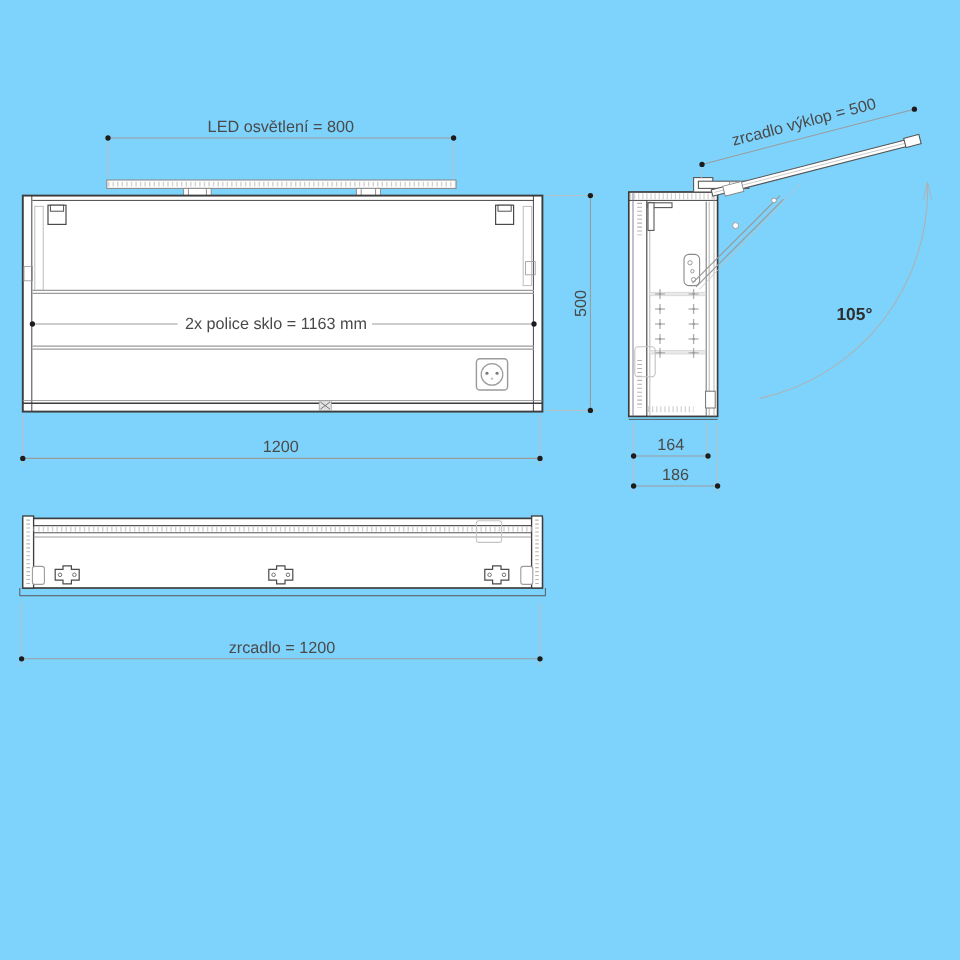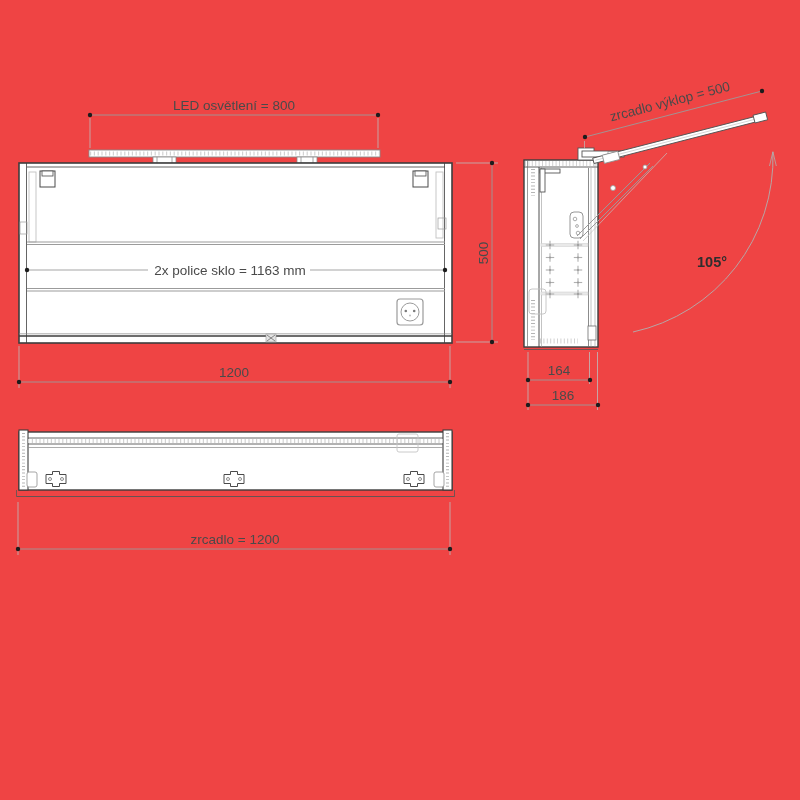--- a/index.html
+++ b/index.html
@@ -1,16 +1,16 @@
 <!DOCTYPE html>
 <html><head>
 <meta charset="utf-8">
 <style>
   html,body{margin:0;padding:0;background:#ffffff;}
-  .stage{position:relative;width:800px;height:800px;background:#ef4444;overflow:hidden;
+  .stage{position:relative;width:800px;height:800px;background:#7dd3fc;overflow:hidden;
          font-family:"Liberation Sans", sans-serif;}
   svg text{font-family:"Liberation Sans", sans-serif;fill:#4a4a4a;font-size:13.5px;}
   svg text.bold{font-weight:bold;fill:#2e2e2e;font-size:14.5px;}
 </style>
 </head>
 <body>
 
 <div class="stage">
 <svg width="800" height="800" viewBox="0 0 800 800">
 

